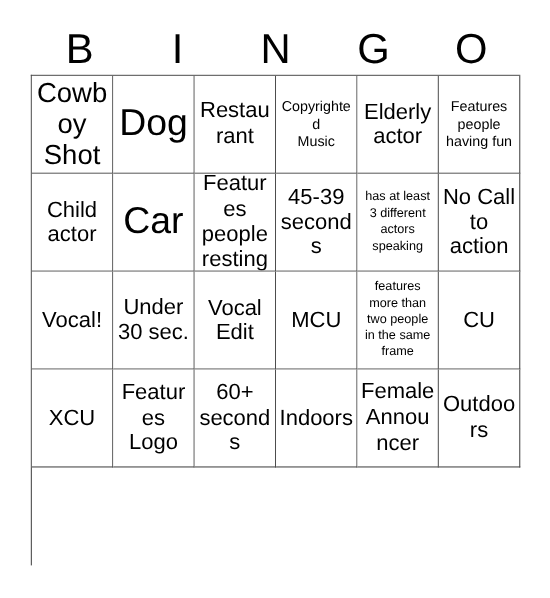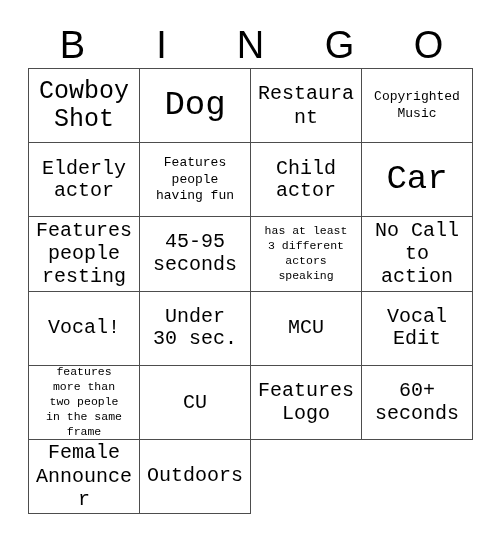--- a/index.html
+++ b/index.html
@@ -48,24 +48,23 @@
   #grid {
     position: absolute;
     left: 28px;
     top: 68px;
     width: 445px;
     height: 446px;
     box-sizing: border-box;
     border-top: 1px solid #4d4d4d;
     border-left: 1px solid #4d4d4d;
     display: grid;
-    grid-template-columns: repeat(4, 1fr);
+    grid-template-columns: repeat(6, 1fr);
     grid-template-rows: repeat(5, 1fr);
     background: #ffffff;
-    font-family: Liberation Mono, monospace;
   }
   .cell {
     box-sizing: border-box;
     border-right: 1px solid #4d4d4d;
     border-bottom: 1px solid #4d4d4d;
     display: flex;
     align-items: center;
     justify-content: center;
     text-align: center;
     padding: 1px 3px;
@@ -132,21 +131,21 @@
       </div>
       <div class="cell fs-xxl">
         <span class="cell-text">Car</span>
       </div>
       <div class="cell fs-md">
         <span class="cell-text">Features
 people
 resting</span>
       </div>
       <div class="cell fs-md">
-        <span class="cell-text">45-95
+        <span class="cell-text">45-39
 seconds</span>
       </div>
       <div class="cell fs-xxs">
         <span class="cell-text">has at least
 3 different
 actors
 speaking</span>
       </div>
       <div class="cell fs-md">
         <span class="cell-text">No Call
@@ -154,43 +153,49 @@
 action</span>
       </div>
       <div class="cell fs-xl">
         <span class="cell-text">Vocal!</span>
       </div>
       <div class="cell fs-md">
         <span class="cell-text">Under
 30 sec.</span>
       </div>
       <div class="cell fs-xl">
-        <span class="cell-text">MCU</span>
-      </div>
-      <div class="cell fs-xl">
         <span class="cell-text">Vocal
 Edit</span>
+      </div>
+      <div class="cell fs-xl">
+        <span class="cell-text">MCU</span>
       </div>
       <div class="cell fs-xxs">
         <span class="cell-text">features
 more than
 two people
 in the same
 frame</span>
       </div>
       <div class="cell fs-xl">
         <span class="cell-text">CU</span>
       </div>
+      <div class="cell fs-xl">
+        <span class="cell-text">XCU</span>
+      </div>
       <div class="cell fs-md">
         <span class="cell-text">Features
 Logo</span>
       </div>
       <div class="cell fs-md">
         <span class="cell-text">60+
 seconds</span>
+      </div>
+      <div class="cell fs-md">
+        <span class="cell-text">Indoors</span>
       </div>
       <div class="cell fs-sm">
         <span class="cell-text">Female
 Announcer</span>
       </div>
       <div class="cell fs-md">
         <span class="cell-text">Outdoors</span>
       </div>
     </div>
 

